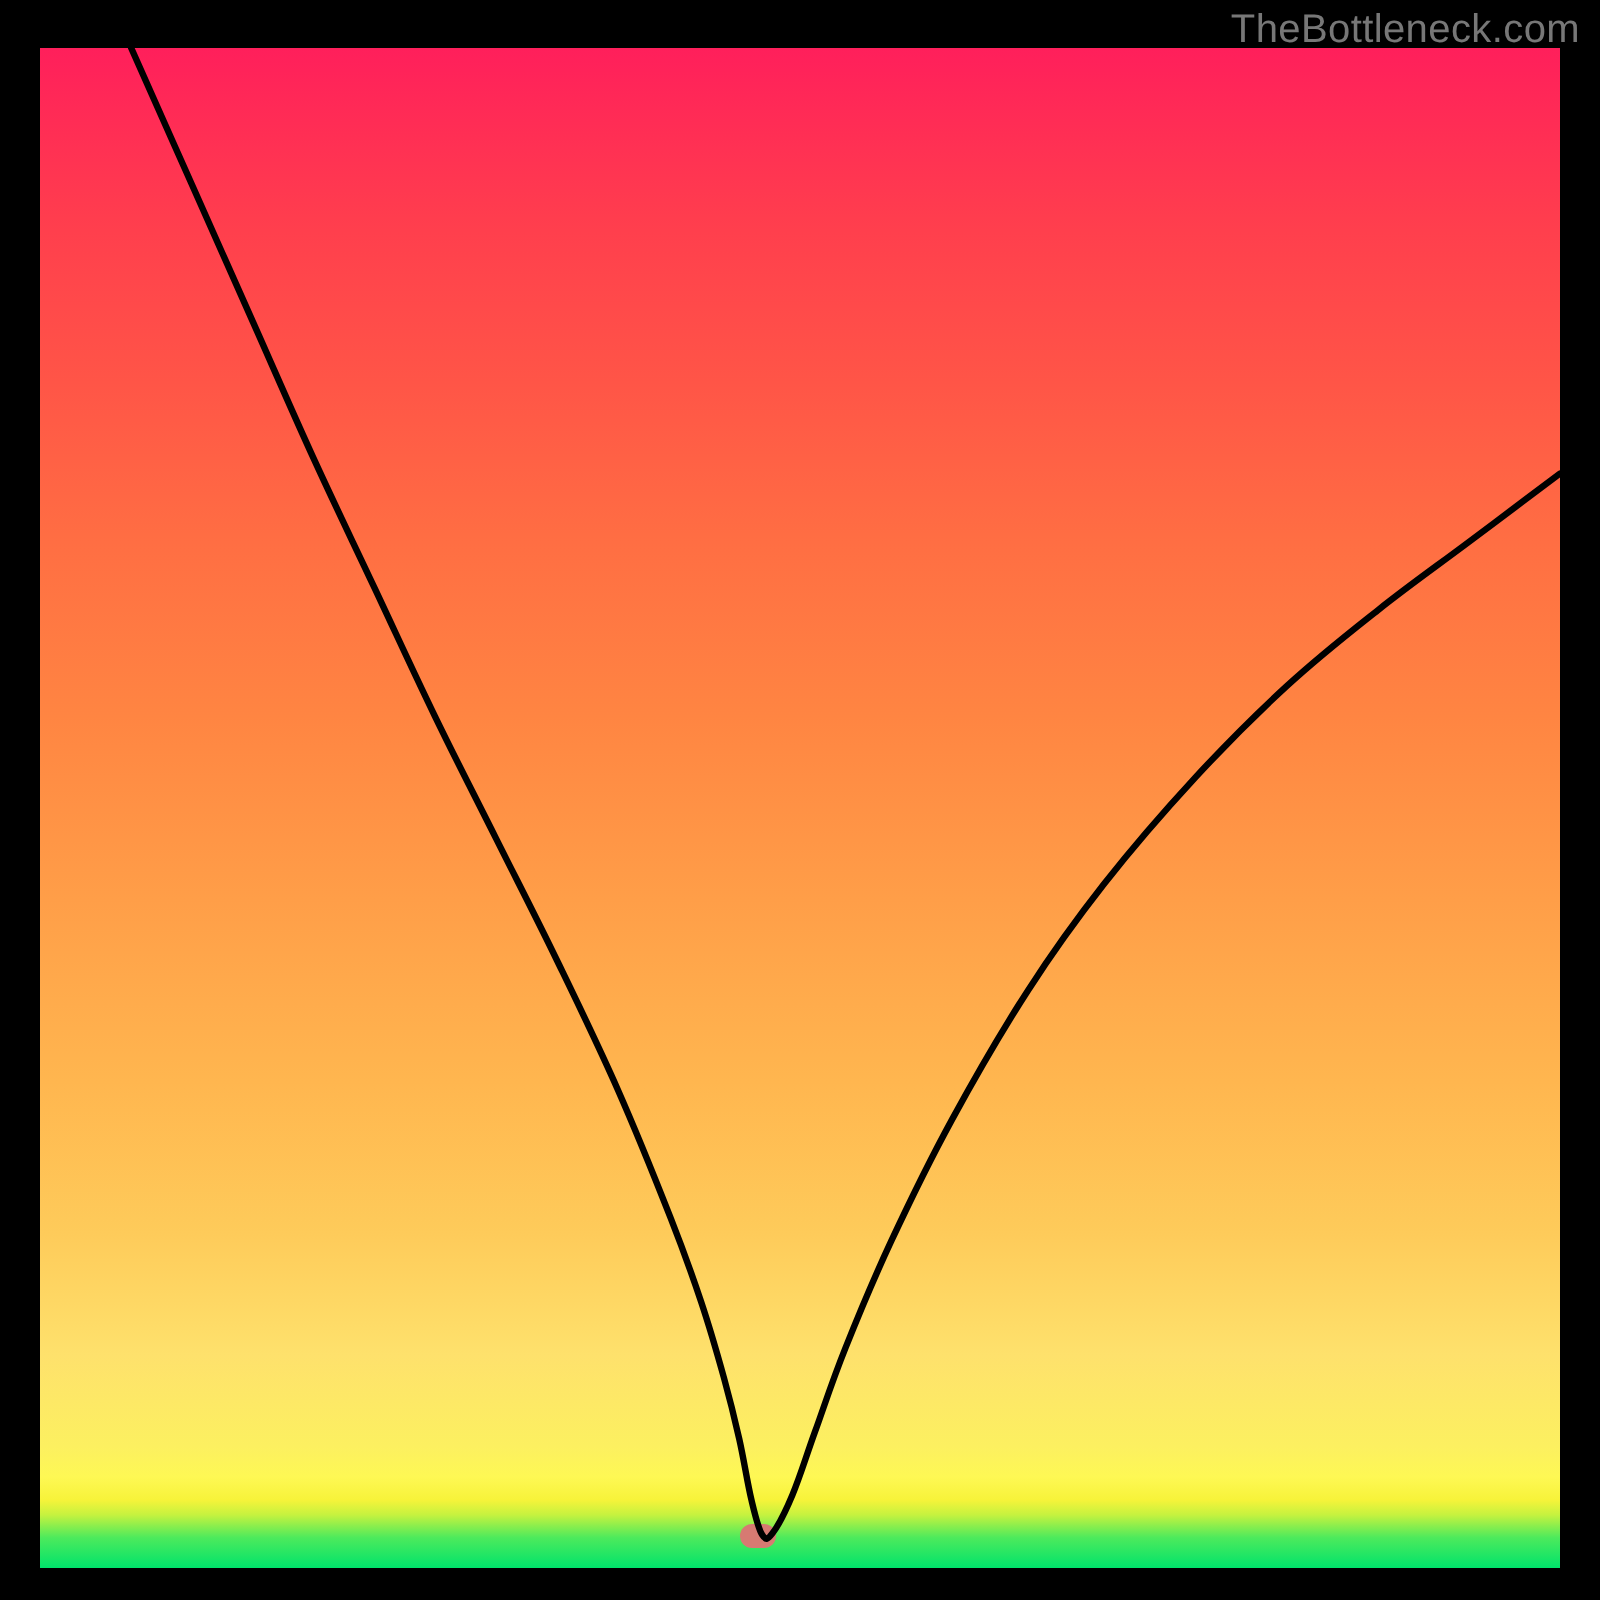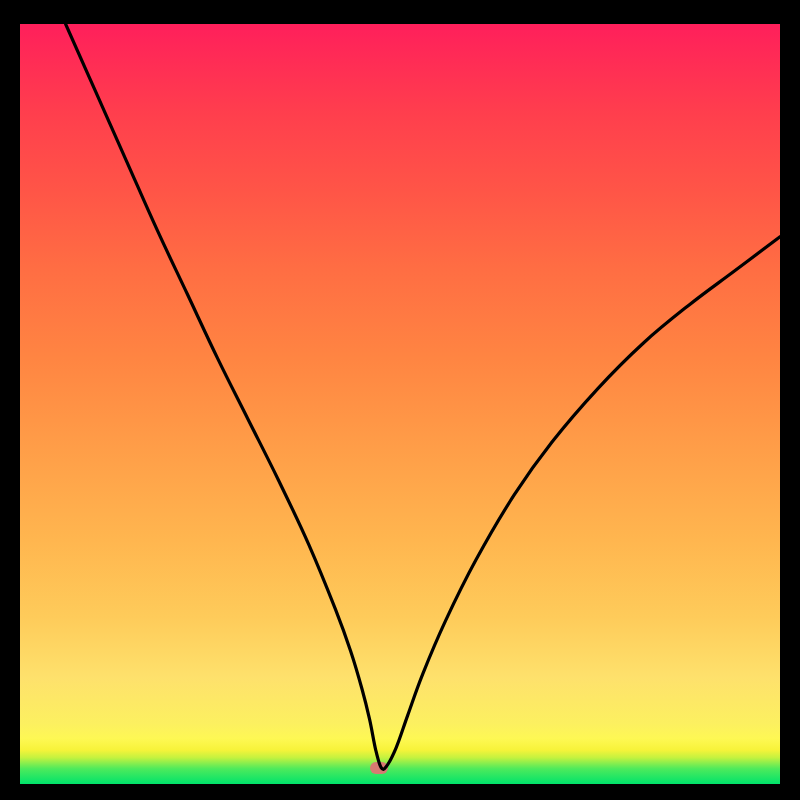--- a/index.html
+++ b/index.html
@@ -67,20 +67,21 @@
     background: #d77a72;
     border-radius: 6px;
     transform: translate(-50%, -50%);
     z-index: 9;
   }
 </style>
 </head>
 <body>
 
 <div class="frame">
+  <div class="watermark">TheBottleneck.com</div>
 
   <div class="plot-area">
     <div class="marker" id="marker" style="left: 358.72px; top: 744.04px; background: rgb(215, 122, 114);"></div>
     <svg class="plot-svg" viewBox="0 0 760 760" preserveAspectRatio="none">
       <path id="curve-path" fill="none" stroke="#000000" stroke-width="3.2" stroke-linecap="round" stroke-linejoin="round" d="M 45.60 0.00 C 51.17 12.54, 64.85 43.32, 76.00 68.40 C 87.15 93.48, 95.25 111.72, 106.40 136.80 C 117.55 161.88, 125.65 180.82, 136.80 205.20 C 147.95 229.58, 156.05 246.11, 167.20 269.80 C 178.35 293.49, 186.45 311.41, 197.60 334.40 C 208.75 357.39, 216.85 372.91, 228.00 395.20 C 239.15 417.49, 247.25 433.01, 258.40 456.00 C 269.55 478.99, 278.35 496.91, 288.80 520.60 C 299.25 544.29, 307.74 565.69, 315.40 585.20 C 323.06 604.71, 325.72 612.37, 330.60 627.00 C 335.48 641.63, 338.52 652.46, 342.00 665.00 C 345.48 677.54, 347.09 684.25, 349.60 695.40 C 352.11 706.55, 353.59 717.02, 355.68 725.80 C 357.77 734.58, 359.05 740.21, 361.00 743.28 C 362.95 746.35, 363.53 746.14, 366.32 742.52 C 369.11 738.90, 372.30 732.86, 376.20 723.52 C 380.10 714.18, 382.72 705.12, 387.60 691.60 C 392.48 678.08, 395.83 667.22, 402.80 649.80 C 409.77 632.38, 415.85 617.50, 425.60 596.60 C 435.35 575.70, 443.46 558.79, 456.00 535.80 C 468.54 512.81, 480.07 492.80, 494.00 471.20 C 507.93 449.60, 516.67 437.51, 532.00 418.00 C 547.33 398.49, 560.88 382.91, 577.60 364.80 C 594.32 346.69, 606.48 334.53, 623.20 319.20 C 639.92 303.87, 652.08 294.44, 668.80 281.20 C 685.52 267.96, 697.68 259.54, 714.40 247.00 C 731.12 234.46, 751.64 219.07, 760.00 212.80"></path>
     </svg>
   </div>
 </div>
 
 </body></html>

